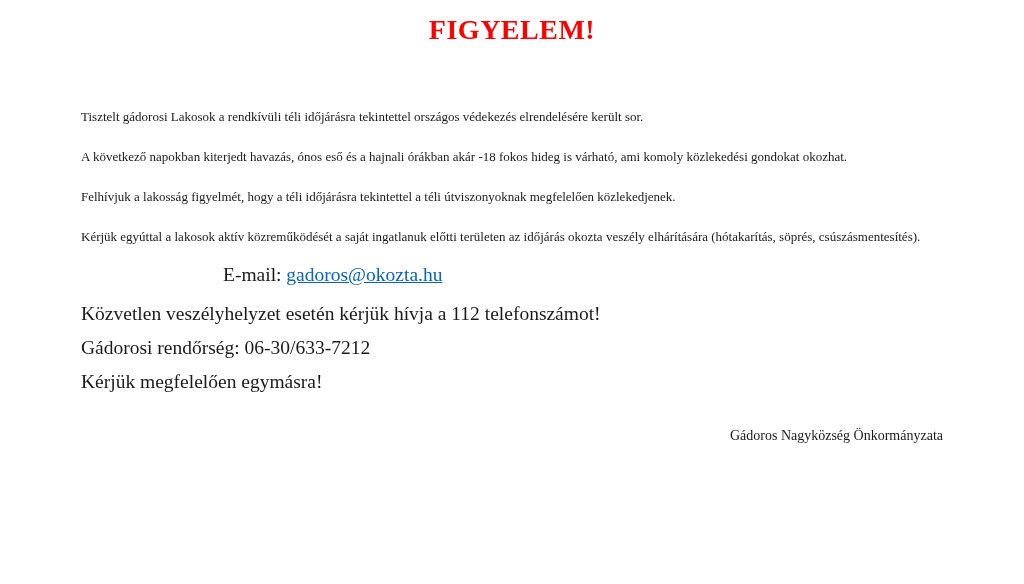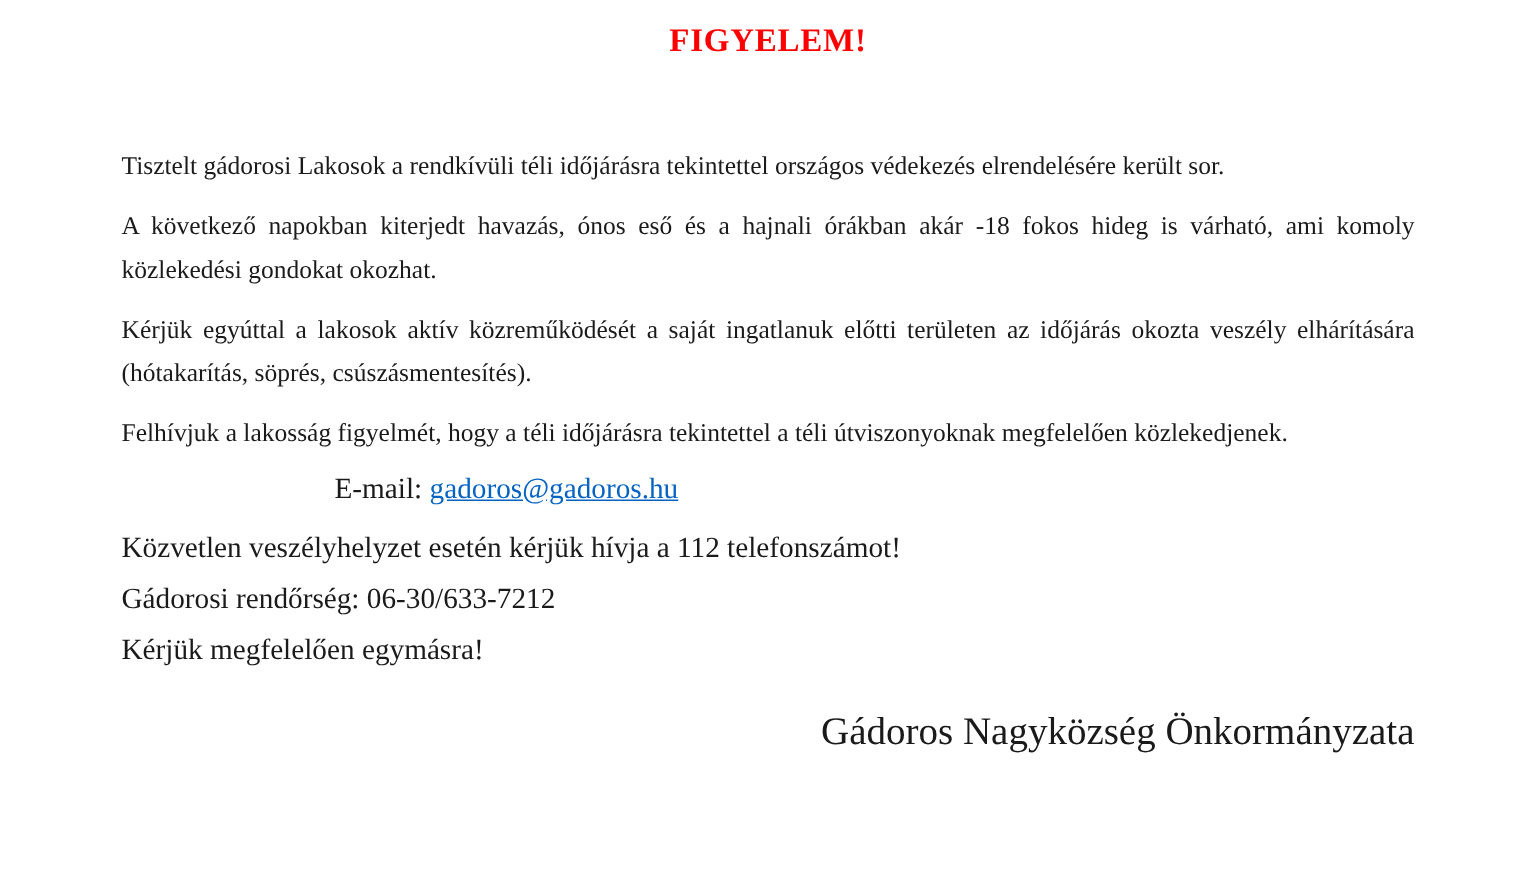--- a/index.html
+++ b/index.html
@@ -16,30 +16,30 @@
   }
   .doc {
     padding: 0 81px;
     box-sizing: border-box;
     width: 1024px;
     height: 584px;
   }
   .doc-title {
     text-align: center;
     color: #ff0000;
-    font-size: 22px;
+    font-size: 28px;
     font-weight: bold;
     margin: 14px 0 0 0;
     letter-spacing: 0.5px;
   }
   .body-block {
     margin-top: 56px;
   }
   .para {
-    font-size: 17px;
+    font-size: 13px;
     line-height: 29px;
     text-align: justify;
     margin: 0 0 11px 0;
     color: #1a1a1a;
     font-family: Liberation Serif, serif;
   }
   .para:last-child {
     margin-bottom: 0;
   }
   .contact-block {
@@ -58,44 +58,44 @@
     margin-top: 5px;
   }
   .email-link {
     color: #0563c1;
     text-decoration: underline;
     cursor: pointer;
   }
   .signature-line {
     text-align: right;
     margin-top: 25px;
-    font-size: 26px;
+    font-size: 14px;
     line-height: 24px;
     color: #1a1a1a;
   }
 </style>
 </head>
 <body>
 
 <div class="doc">
 
   <h1 class="doc-title">FIGYELEM!</h1>
 
   <div class="body-block">
     <p class="para">Tisztelt gádorosi Lakosok a rendkívüli téli időjárásra tekintettel országos védekezés elrendelésére került sor.</p>
     <p class="para">A következő napokban kiterjedt havazás, ónos eső és a hajnali órákban akár -18 fokos hideg is várható, ami komoly közlekedési gondokat okozhat.</p>
+    <p class="para">Felhívjuk a lakosság figyelmét, hogy a téli időjárásra tekintettel a téli útviszonyoknak megfelelően közlekedjenek.</p>
     <p class="para">Kérjük egyúttal a lakosok aktív közreműködését a saját ingatlanuk előtti területen az időjárás okozta veszély elhárítására (hótakarítás, söprés, csúszásmentesítés).</p>
-    <p class="para">Felhívjuk a lakosság figyelmét, hogy a téli időjárásra tekintettel a téli útviszonyoknak megfelelően közlekedjenek.</p>
   </div>
 
   <div class="contact-block">
 
 
     <div class="contact-left">
-      <span>E-mail: </span><a class="email-link">gadoros@gadoros.hu</a>
+      <span>E-mail: </span><a class="email-link">gadoros@okozta.hu</a>
     </div>
 
     <div class="centered-group">
       <div class="contact-center">Közvetlen veszélyhelyzet esetén kérjük hívja a 112 telefonszámot!</div>
       <div class="contact-center">Gádorosi rendőrség: 06-30/633-7212</div>
       <div class="contact-center">Kérjük megfelelően egymásra!</div>
     </div>
 
   </div>
 

